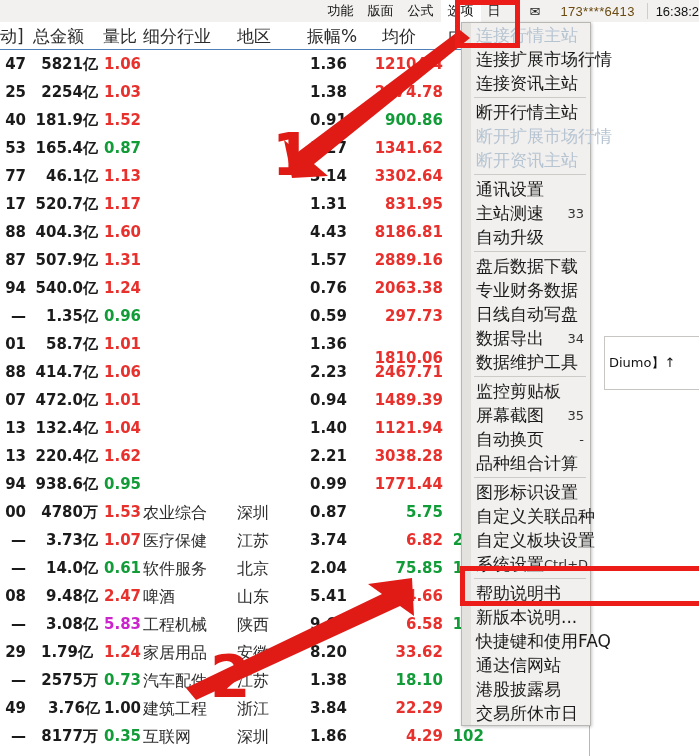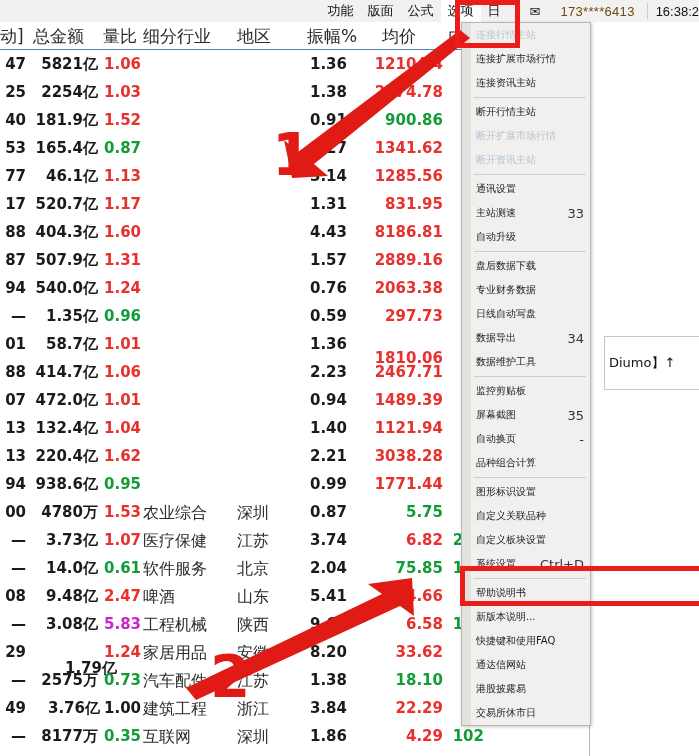--- a/index.html
+++ b/index.html
@@ -69,21 +69,21 @@
     box-shadow:1px 1px 3px rgba(0,0,0,.22);
     z-index:40;
   }
   .menu .strip{
     position:absolute;left:0;top:0;width:9px;bottom:0;background:#e4e2de;
   }
   .mi{
     position:relative;height:24px;display:flex;align-items:center;
     padding-left:14px;padding-right:6px;
   }
-  .mi .lbl{font-size:10px;color:#1b1b1b;white-space:nowrap;
+  .mi .lbl{font-size:17px;color:#1b1b1b;white-space:nowrap;
     font-family:"DejaVu Sans",sans-serif;}
   .mi.dis .lbl{color:#b6c4d2;}
   .mi .acc{margin-left:auto;font-size:13px;color:#333;
     font-family:"DejaVu Sans",sans-serif;}
   .mi .acc.wide{font-size:13px;}
   .mdiv{height:1px;background:#cdcbc7;margin:2px 4px 2px 12px;}
 
   
   .tooltip{
     position:absolute;left:604px;top:336px;width:95px;height:52px;
@@ -163,21 +163,21 @@
         <div class="c green" style="left: 104px;">0.87</div>
         <div class="c black" style="right: 352px;">1.27</div>
         <div class="c red" style="right: 256px;">1341.62</div>
         <div class="c gray" style="right: 41px;">—</div>
       </div>
       <div class="row">
         <div class="c black" style="right: 673px;">77</div>
         <div class="c black" style="right: 601px;">46.1亿</div>
         <div class="c red" style="left: 104px;">1.13</div>
         <div class="c black" style="right: 352px;">3.14</div>
-        <div class="c red" style="right: 256px;">1285.56</div>
+        <div class="c red" style="right: 256px;">3302.64</div>
         <div class="c gray" style="right: 41px;">—</div>
       </div>
       <div class="row">
         <div class="c black" style="right: 673px;">17</div>
         <div class="c black" style="right: 601px;">520.7亿</div>
         <div class="c red" style="left: 104px;">1.17</div>
         <div class="c black" style="right: 352px;">1.31</div>
         <div class="c red" style="right: 256px;">831.95</div>
         <div class="c gray" style="right: 41px;">—</div>
       </div>
@@ -310,21 +310,21 @@
         <div class="c cn" style="left: 143px;">工程机械</div>
         <div class="c cn" style="left: 237px;">陕西</div>
         <div class="c black" style="right: 352px;">9.68</div>
         <div class="c red" style="right: 256px;">6.58</div>
         <div class="c green" style="right: 215px;">195</div>
         <div class="c gray" style="right: 41px;">104</div>
         <div class="c gray" style="right: 0px;">27</div>
       </div>
       <div class="row">
         <div class="c black" style="right: 673px;">29</div>
-        <div class="c black" style="right: 582px; margin-top: 16px;">1.79亿</div>
+        <div class="c black" style="right: 606px;">1.79亿</div>
         <div class="c red" style="left: 104px;">1.24</div>
         <div class="c cn" style="left: 143px;">家居用品</div>
         <div class="c cn" style="left: 237px;">安徽</div>
         <div class="c black" style="right: 352px;">8.20</div>
         <div class="c red" style="right: 256px;">33.62</div>
         <div class="c green" style="right: 215px;">21</div>
         <div class="c gray" style="right: 41px;">18</div>
       </div>
       <div class="row">
         <div class="c black" style="right: 673px;">—</div>

